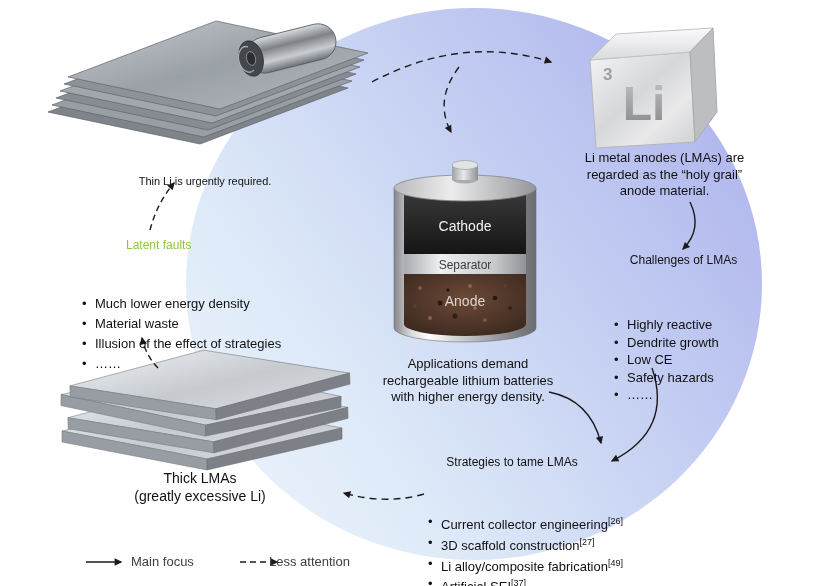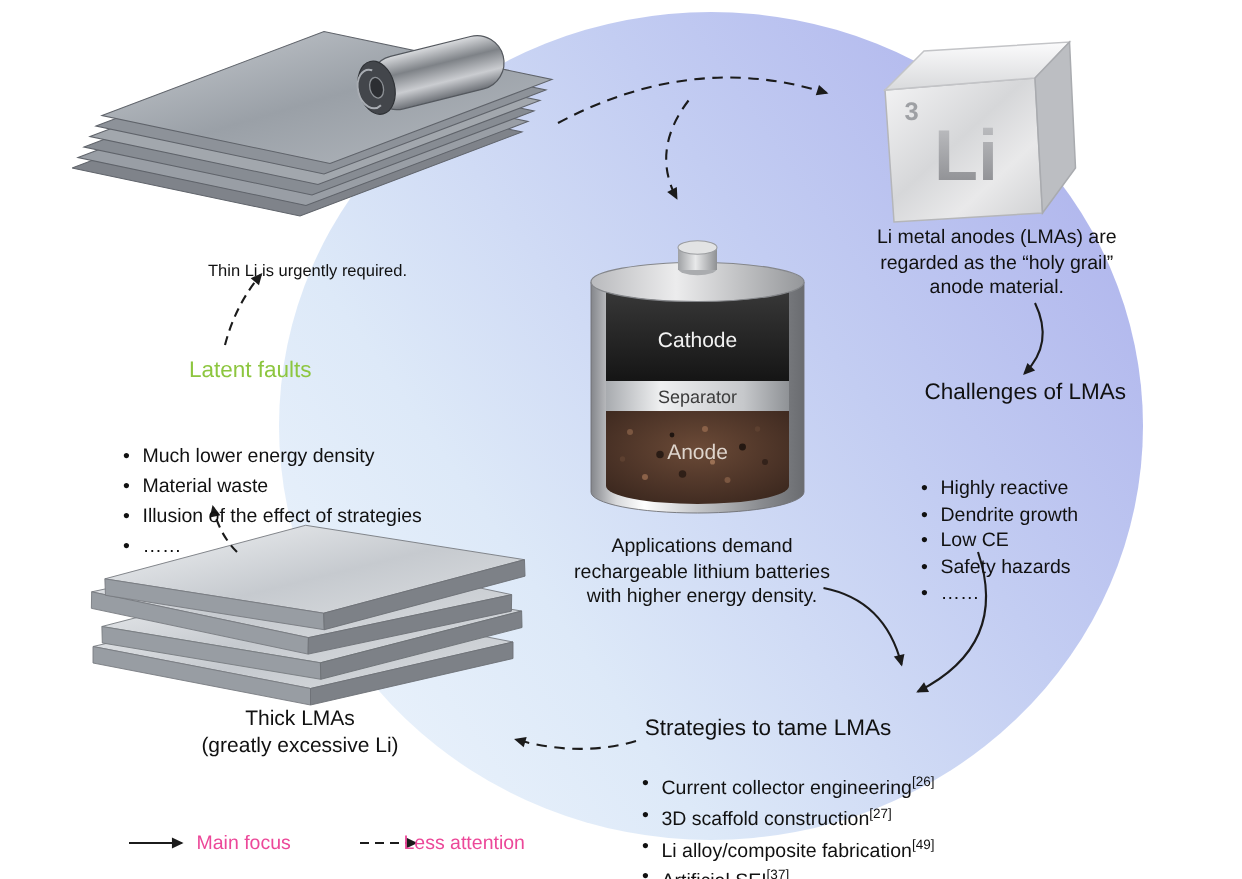--- a/index.html
+++ b/index.html
@@ -18,37 +18,37 @@
   .batt-svg   { left:380px; top:158px; width:170px; height:200px; }
   .thick-svg  { left:60px;  top:336px; width:295px; height:140px; }
   .arrows     { position:absolute; left:0; top:0; width:828px; height:586px; pointer-events:none; }
 
   .caption { position:absolute; text-align:center; color:#111; }
   .cap-thin  { left:90px;  top:147px; width:230px; font-size:11px;margin-top:28px; }
   .cap-cube  { left:572px; top:150px; width:185px; font-size:13px; line-height:1.28; }
   .cap-batt  { left:373px; top:356px; width:190px; font-size:13px; line-height:1.28; }
   .cap-thick { left:90px;  top:469px; width:220px; font-size:14px; line-height:18px; }
 
-  .sec-title { position:absolute; font-size:15px; color:#111; }
+  .sec-title { position:absolute; font-size:12px; color:#111; }
   .title-faults     { left:126px; top:238px; color:#8dc63f; }
   .title-challenges { left:596px; top:253px; width:175px; text-align:center; }
-  .title-strategies { left:412px; top:455px; width:200px; text-align:center;margin-top:22px; }
+  .title-strategies { left:412px; top:455px; width:200px; text-align:center; }
 
   ul.bullets { position:absolute; list-style:none; color:#111;margin-top:32px; }
   ul.bullets li { position:relative; padding-left:15px; font-size:13px; }
   ul.bullets li::before { content:"\2022"; position:absolute; left:2px; }
   .list-faults     { left:80px;  top:262px; width:255px; }
   .list-faults li     { line-height:20px; }
   .list-challenges { left:612px; top:284px; width:165px; }
   .list-challenges li { line-height:17.5px; }
   .list-strategies { left:426px; top:481px; width:255px; }
   .list-strategies li { line-height:17.5px; }
   .list-strategies sup { font-size:9px; }
 
-  .legend-label { position:absolute; top:554px; font-size:13px; color:#ec4899; }
+  .legend-label { position:absolute; top:554px; font-size:13px; color:#404040; }
   .legend-main  { left:131px; }
   .legend-less  { left:269px; }
 </style>
 </head>
 <body>
 
 <div class="stage">
 
   <div class="bg-circle"></div>
 

